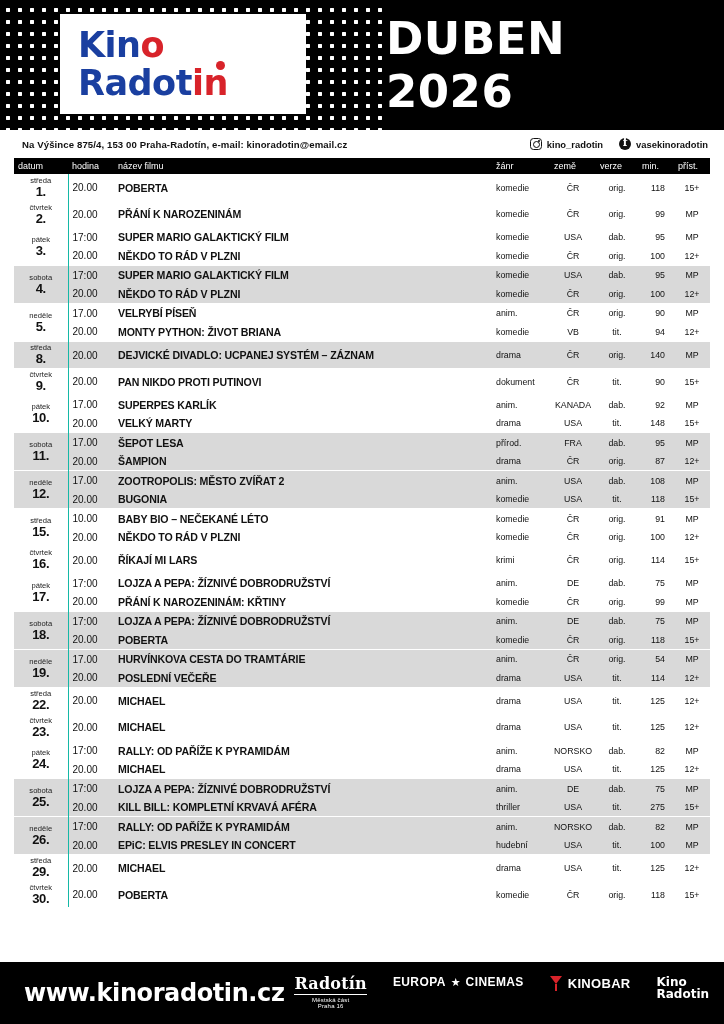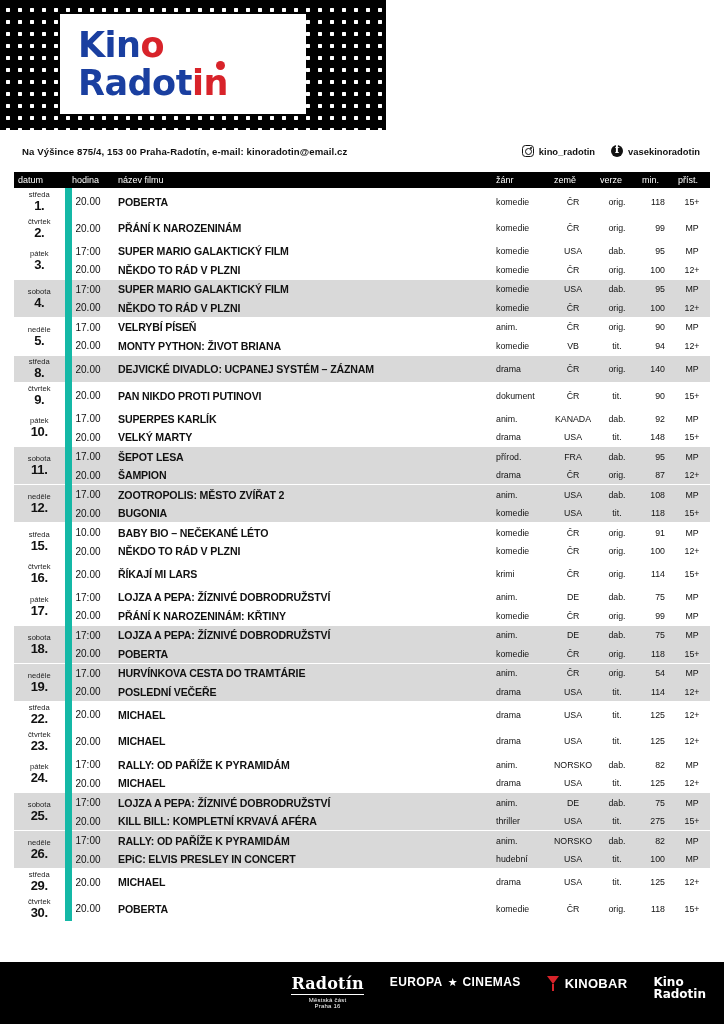--- a/index.html
+++ b/index.html
@@ -79,25 +79,25 @@
   .month-title {
     color: #fff;
     font-family: "DejaVu Sans", sans-serif;
     font-weight: bold;
     font-size: 45px;
     letter-spacing: 0.5px;
   }
 
   
   .contact-bar {
-    height: 42px;
+    height: 28px;
     display: flex;
     align-items: center;
     justify-content: space-between;
-    padding: 0 24px 0 22px;
+    padding: 0 16px 0 22px;
     font-size: 9.6px;
     font-weight: bold;
     color: #111;
   }
   .contact-left { letter-spacing: 0.1px; }
   .socials { display: flex; align-items: flex-start; gap: 16px; }
   .social { display: flex; align-items: center; gap: 5px; font-size: 9.4px; font-weight: bold; }
   .ico-ig {
     width: 12px; height: 12px;
     border: 1.6px solid #111;
@@ -169,21 +169,21 @@
     height: 19px;
     border: 0;
   }
   tr.shaded td { background: #d9d9d9; }
   tr.plain td  { background: #ffffff; }
 
   td.date {
     padding: 0;
     vertical-align: middle;
     text-align: center;
-    border-right: 7px solid #14b8a6;
+    border-right: 1px solid #14b8a6;
   }
   .date-inner { line-height: 1.05; padding: 2px 0; }
   .dow {
     font-size: 7.6px;
     display: block;
     color: #222;
   }
   .dnum {
     font-size: 13px;
     font-weight: bold;
@@ -290,20 +290,23 @@
   <div class="header-left">
     <div class="dots"></div>
     <div class="logo-plate">
       <div class="logo-line">
         <span>Kin</span><span class="red">o</span>
       </div>
       <div class="logo-line">
         <span>Radot</span><span class="dotwrap"><span class="logo-dot"></span><span class="red">in</span></span>
       </div>
     </div>
+  </div>
+  <div class="header-right">
+    <div class="month-title">DUBEN 2026</div>
   </div>
 </div>
 
 <div class="contact-bar">
   <div class="contact-left">Na Výšince 875/4, 153 00  Praha-Radotín, e-mail: kinoradotin@email.cz</div>
   <div class="socials">
     <div class="social">
       <span class="ico-ig"></span>
       <span>kino_radotin</span>
     </div>
@@ -774,20 +777,21 @@
           <td class="country">ČR</td>
           <td class="version">orig.</td>
           <td class="min">118</td>
           <td class="access">15+</td>
         </tr>
       </tbody>
   </table>
 </div>
 
 <div class="footer">
+  <div class="site">www.kinoradotin.cz</div>
   <div class="partners">
     <div class="partner p-radotin">
       <div class="p-main">Radotín</div>
       <div class="p-sub">Městská část<br>Praha 16</div>
     </div>
     <div class="partner p-europa">
       <div class="p-main">EUROPA</div>
       <div class="star">★</div>
       <div class="p-main">CINEMAS</div>
     </div>

